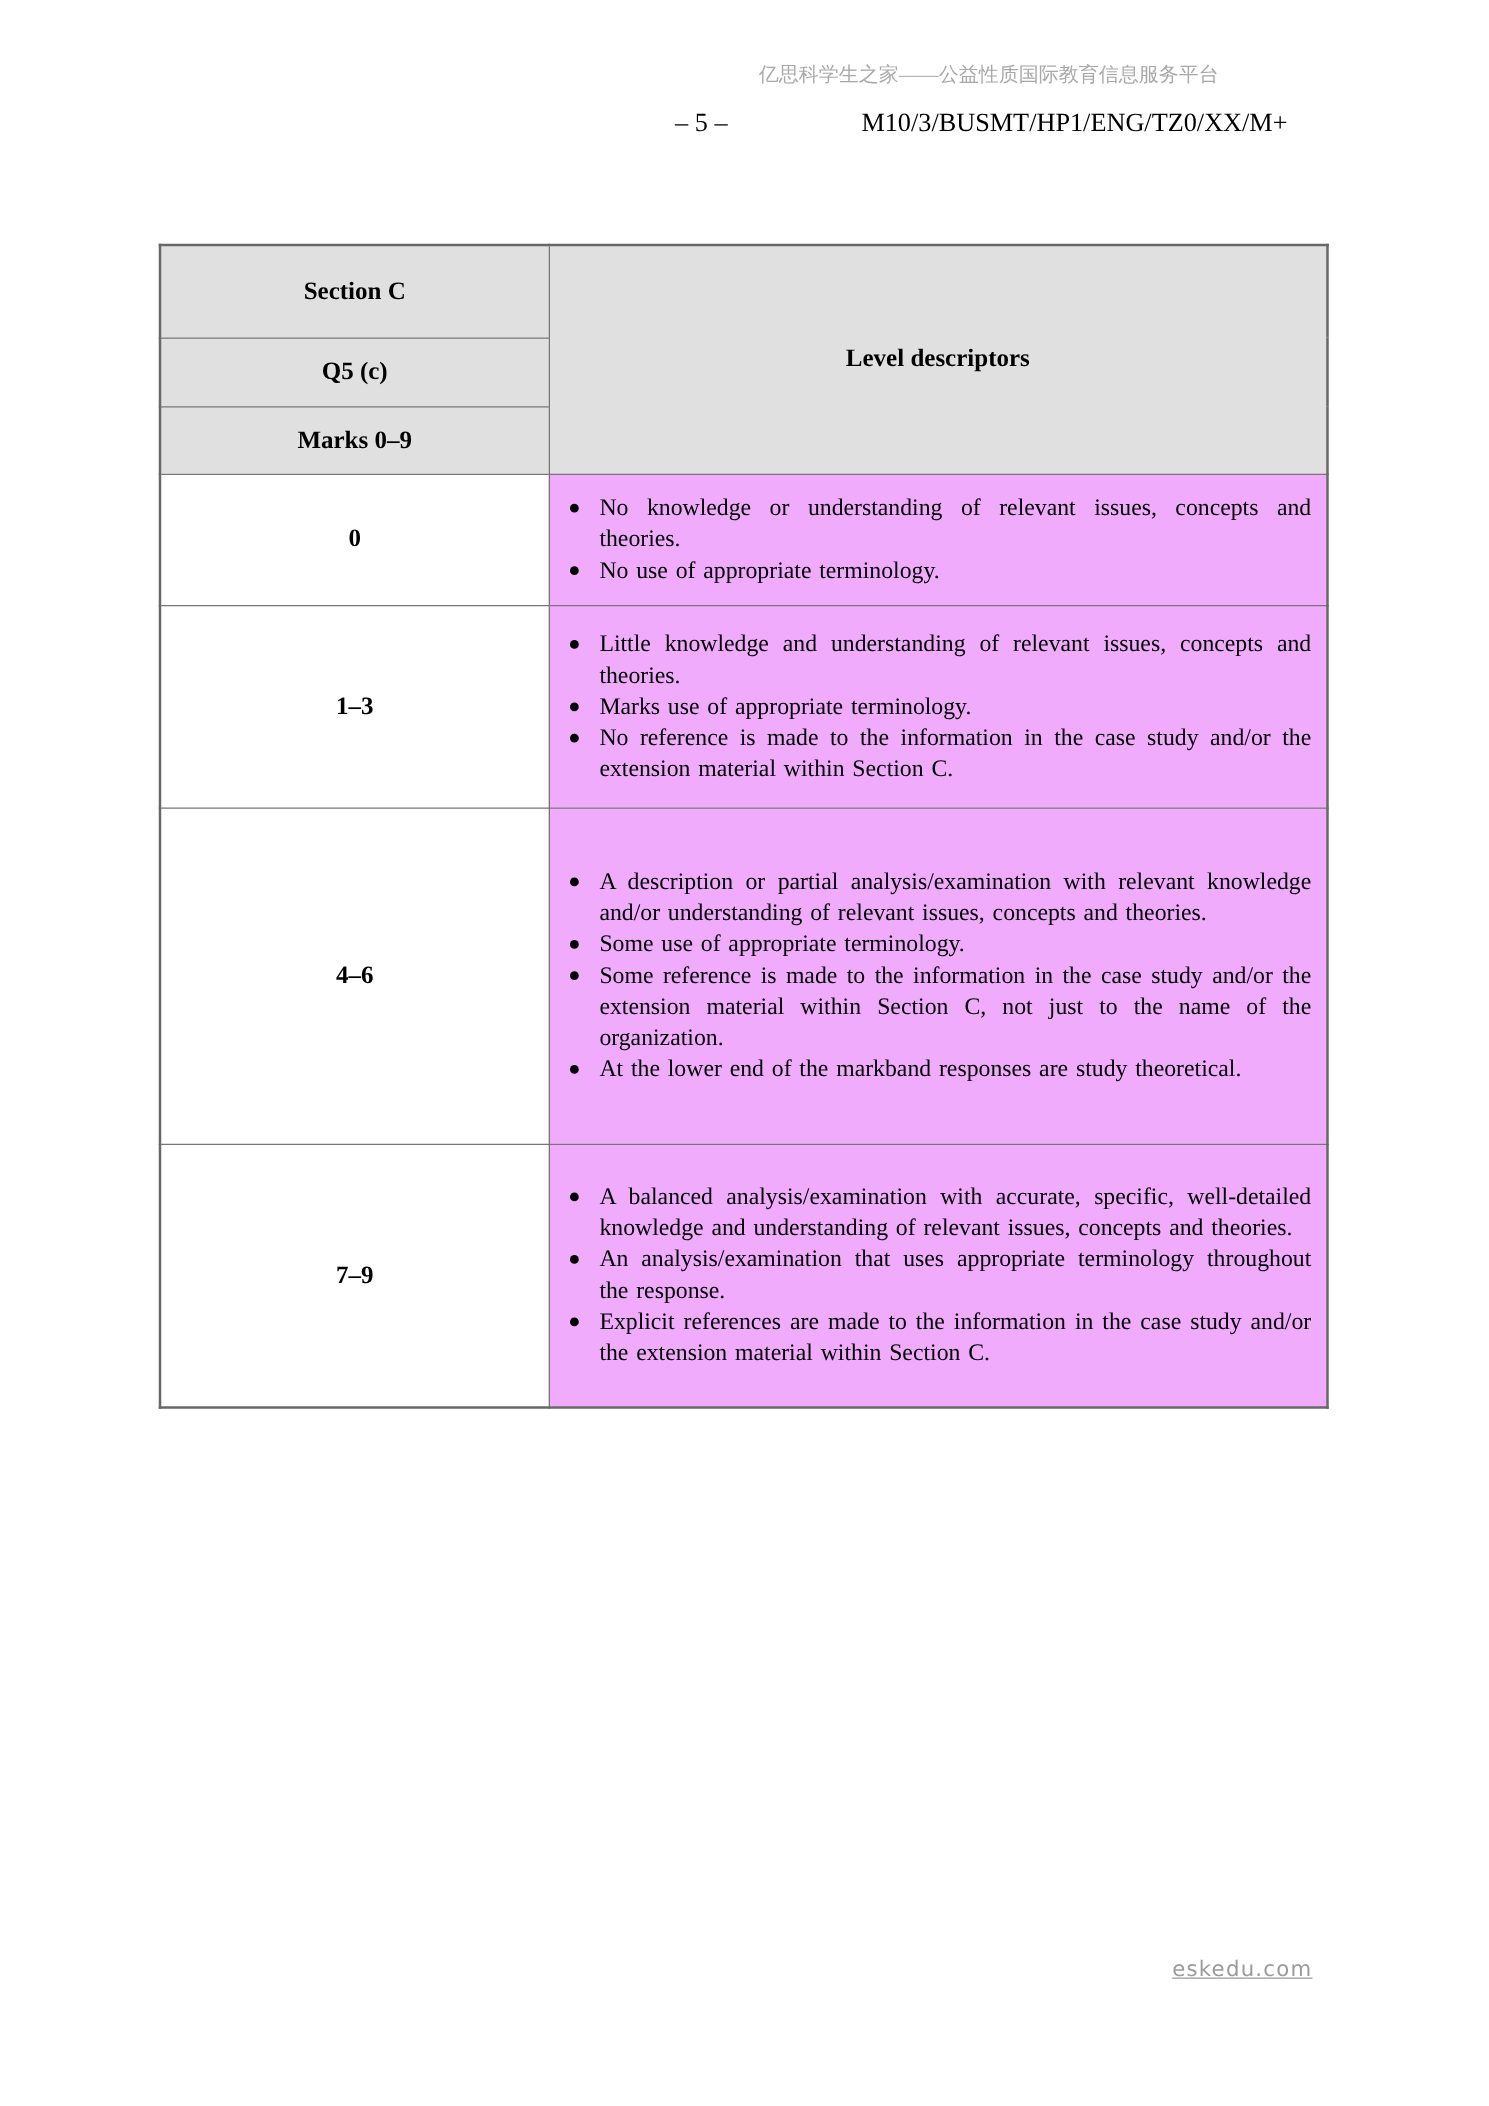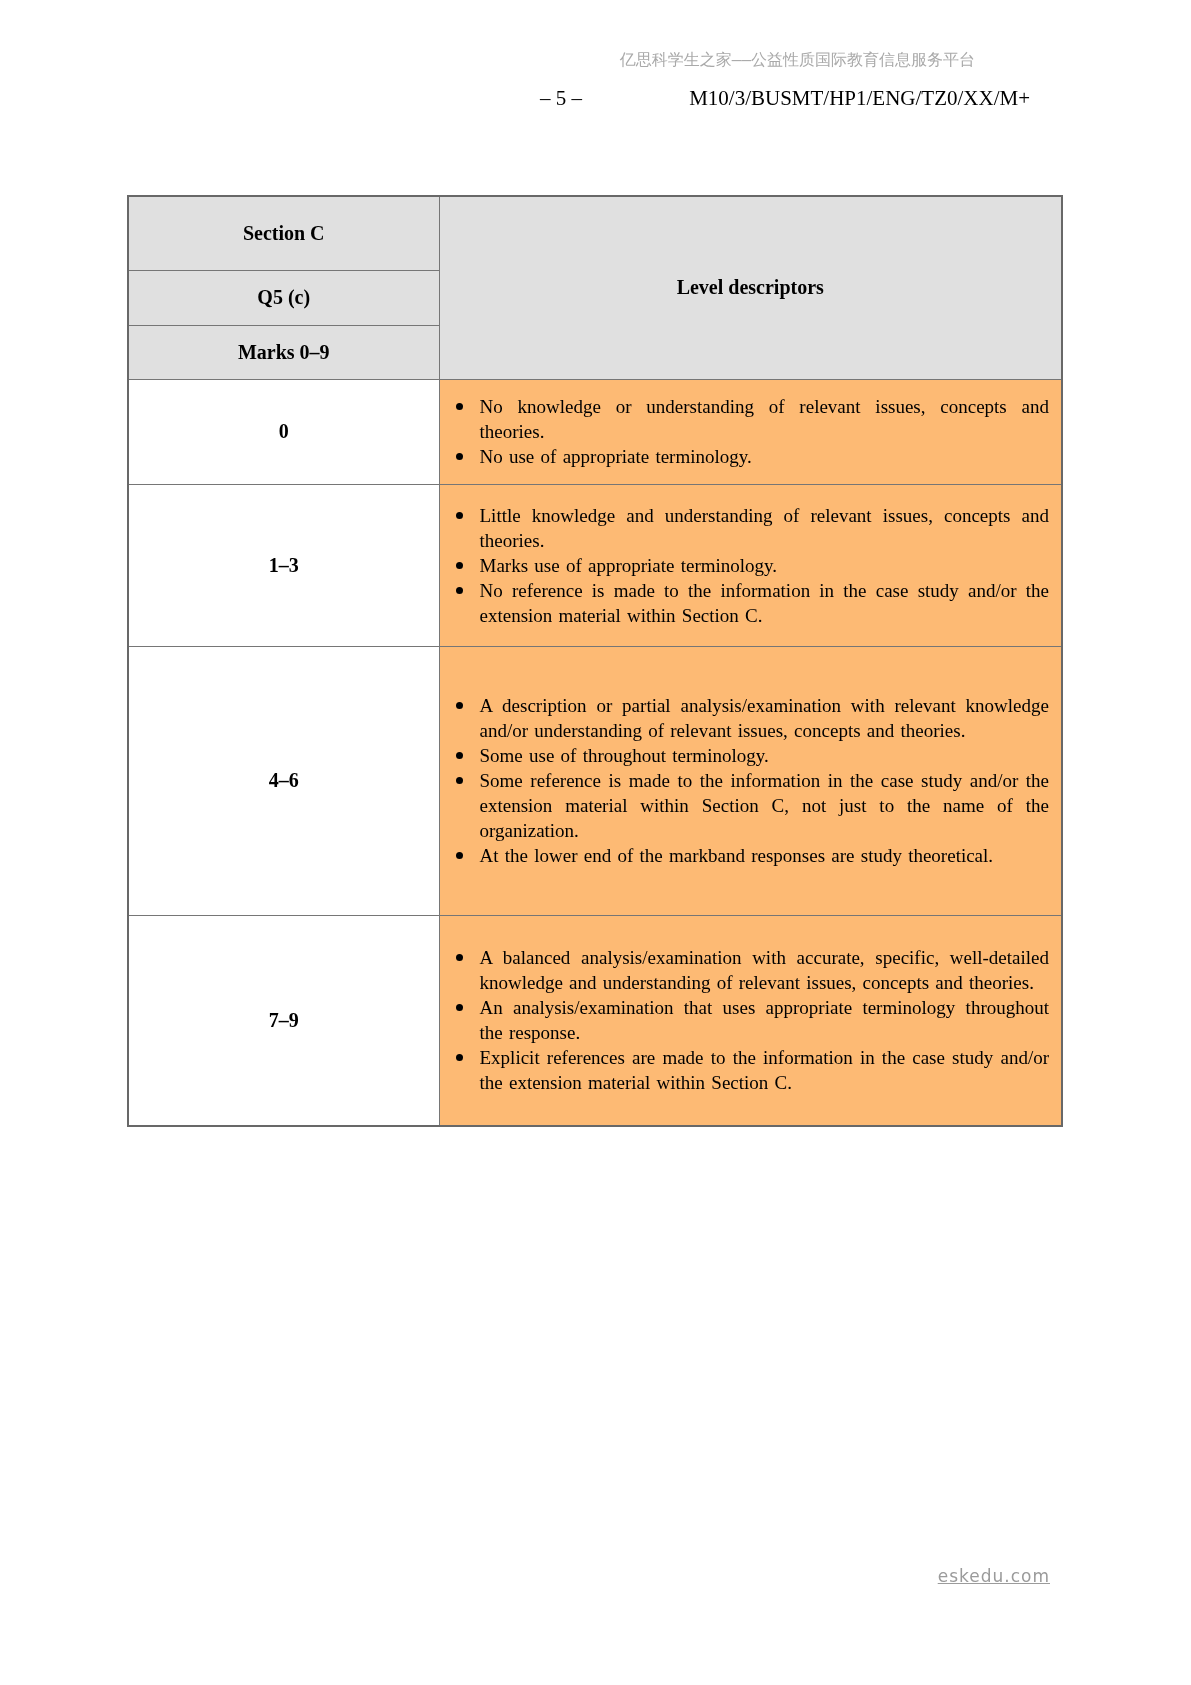--- a/index.html
+++ b/index.html
@@ -14,21 +14,21 @@
     overflow: hidden;
     font-family: "Liberation Serif", serif;
     color: #000;
   }
 
   
   .site-banner {
     position: absolute;
     top: 50px;
     right: 216px;
-    font-family: Liberation Mono, monospace;
+    font-family: Liberation Serif, serif;
     font-size: 16px;
     color: var(--banner-color, #a9a9a9);
     white-space: nowrap;
   }
   .page-number {
     position: absolute;
     top: 86px;
     left: 540px;
     font-size: 21px;
     white-space: nowrap;
@@ -67,21 +67,21 @@
   }
   .marks-cell {
     font-weight: bold;
     font-size: 20px;
     text-align: center;
     vertical-align: middle;
     background: #ffffff;
   }
   .desc-cell {
     vertical-align: middle;
-    background: #fdba74;
+    background: #f0abfc;
   }
 
   ul.descriptors {
     margin: 0;
     padding: 6px 12px 6px 0;
     list-style: none;
   }
   ul.descriptors li {
     position: relative;
     padding-left: 40px;
@@ -165,21 +165,21 @@
           <li><span class="bullet"></span><span>No reference is made to the information in the case study and/or the extension material within Section C.</span></li>
         </ul>
       </td>
     </tr>
 
     <tr class="band-4-6">
       <td class="marks-cell">4–6</td>
       <td class="desc-cell">
         <ul class="descriptors">
           <li><span class="bullet"></span><span>A description or partial analysis/examination with relevant knowledge and/or understanding of relevant issues, concepts and theories.</span></li>
-          <li><span class="bullet"></span><span>Some use of throughout terminology.</span></li>
+          <li><span class="bullet"></span><span>Some use of appropriate terminology.</span></li>
           <li><span class="bullet"></span><span>Some reference is made to the information in the case study and/or the extension material within Section C, not just to the name of the organization.</span></li>
           <li><span class="bullet"></span><span>At the lower end of the markband responses are study theoretical.</span></li>
         </ul>
       </td>
     </tr>
 
     <tr class="band-7-9">
       <td class="marks-cell">7–9</td>
       <td class="desc-cell">
         <ul class="descriptors">

